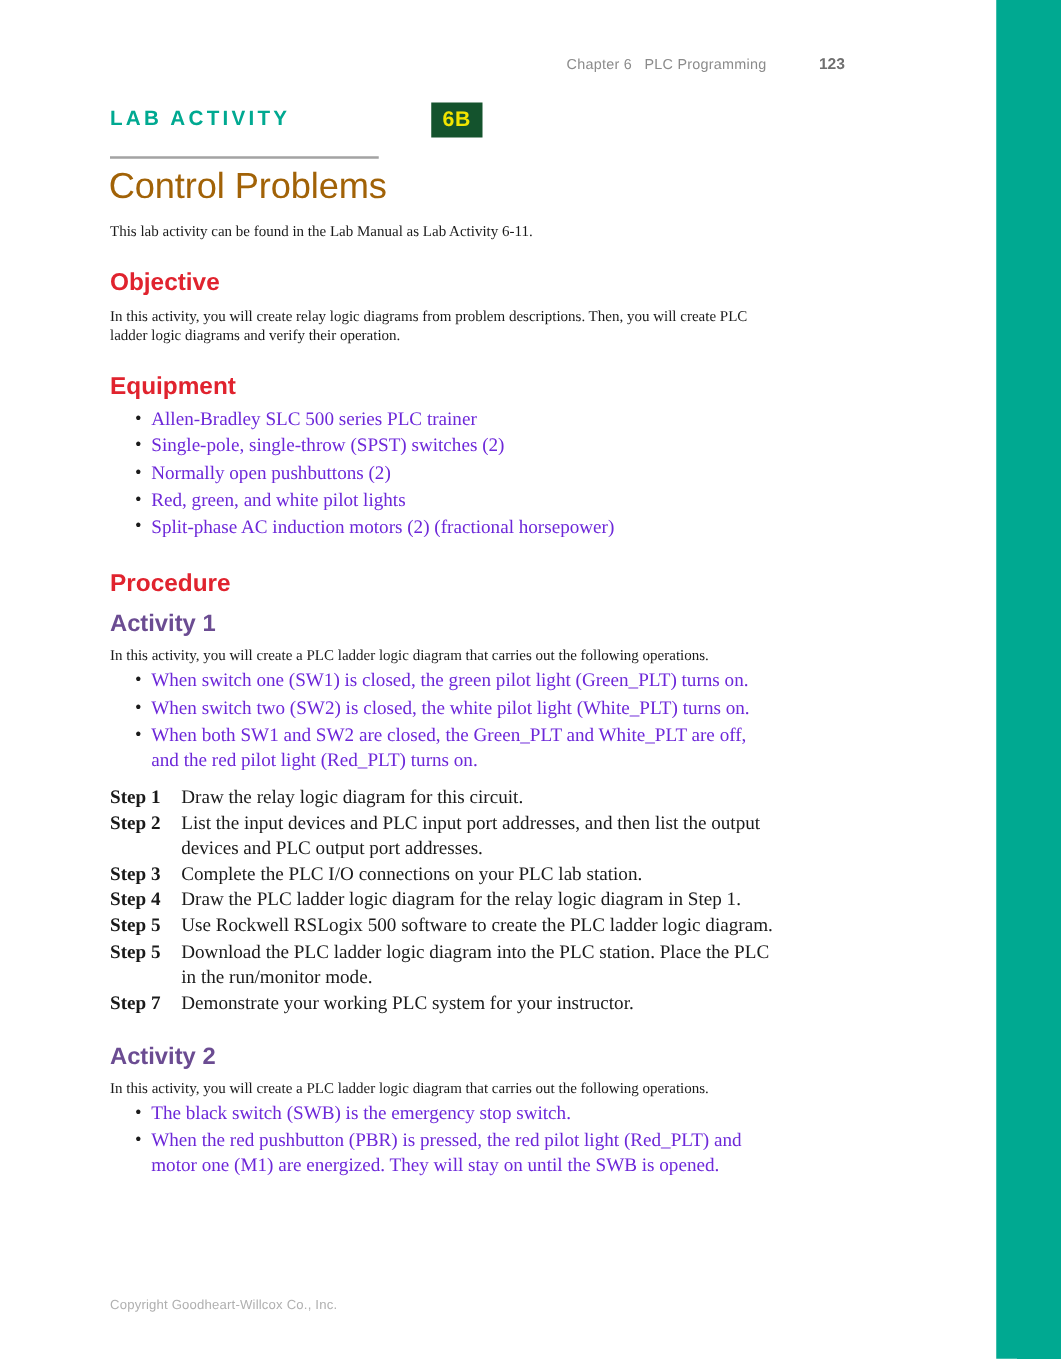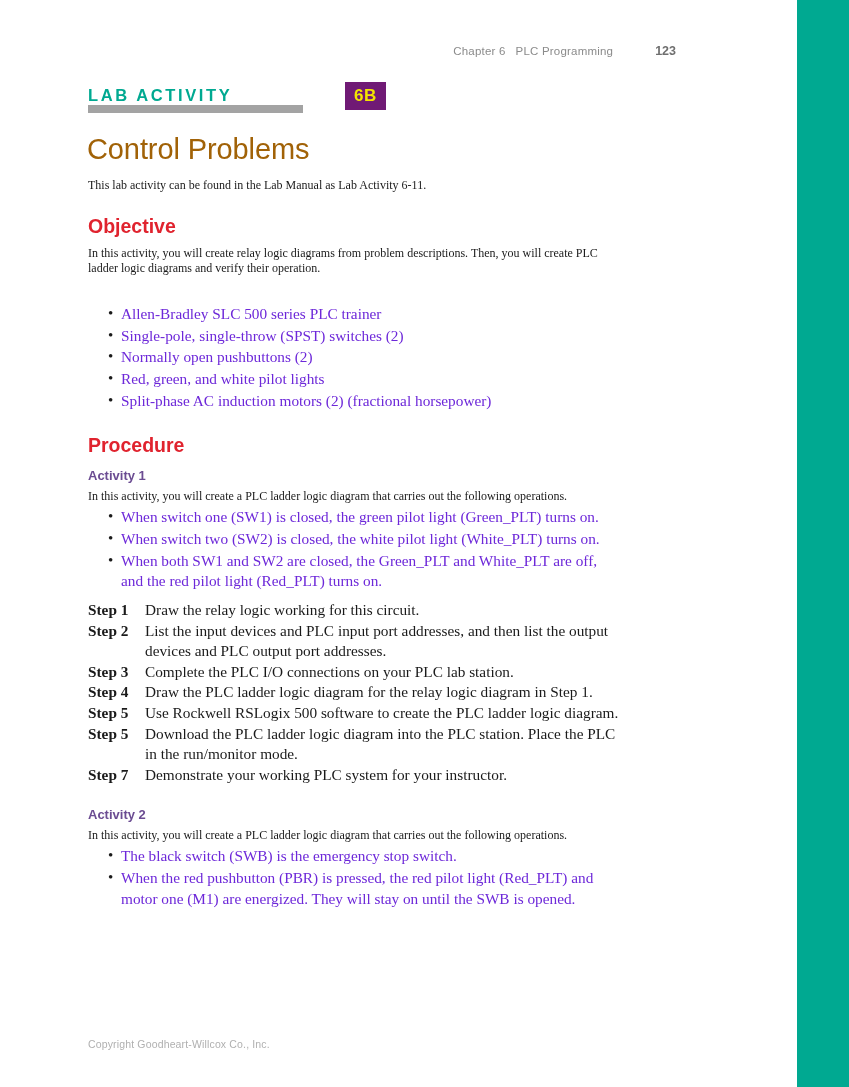--- a/index.html
+++ b/index.html
@@ -55,38 +55,38 @@
     color: #6f6f6f;
     font-size: 12.5px;
   }
 
   
   .lab-head {
     position: absolute;
     top: 87px;
     left: 88px;
     width: 215px;
-    border-bottom: 8px solid #a3a3a3;
-    padding-bottom: 1px;
+    border-bottom: 2px solid #a3a3a3;
+    padding-bottom: 21px;
     display: flex;
     align-items: flex-end;
   }
   .lab-head .lab-label {
     font-family: "Liberation Sans", sans-serif;
     font-size: 16.5px;
     font-weight: bold;
     letter-spacing: 2.6px;
     color: #00a991;
     line-height: 1;
   }
   .lab-head .lab-badge {
     position: absolute;
     left: 257px;
     top: -5px;
-    background: #701a75;
+    background: #14532d;
     color: #f2e500;
     font-family: "Liberation Sans", sans-serif;
     font-weight: bold;
     font-size: 17px;
     letter-spacing: 0.5px;
     padding: 5px 9px 6px 9px;
     line-height: 1;
   }
 
   
@@ -125,21 +125,21 @@
     font-family: "Liberation Sans", sans-serif;
     font-size: 19.5px;
     font-weight: bold;
     color: #e0232e;
     margin: 0;
     line-height: 1.1;
   }
 
   h3.sub {
     font-family: "Liberation Sans", sans-serif;
-    font-size: 13px;
+    font-size: 19px;
     font-weight: bold;
     color: #6b4c92;
     margin: 0;
     line-height: 1.1;
   }
 
   ul.bullets {
     list-style: none;
     margin: 0;
     padding: 0;
@@ -218,20 +218,21 @@
   <div class="flow">
 
     <p class="body nojust">This lab activity can be found in the Lab Manual as Lab Activity 6-11.</p>
 
     <div class="gap-sec-top"></div>
     <h2 class="sec">Objective</h2>
     <div class="gap-sec-gap"></div>
     <p class="body nojust">In this activity, you will create relay logic diagrams from problem descriptions. Then, you will create PLC ladder logic diagrams and verify their operation.</p>
 
     <div class="gap-sec-top"></div>
+    <h2 class="sec">Equipment</h2>
     <div class="gap-list"></div>
     <ul class="bullets">
       <li>Allen-Bradley SLC 500 series PLC trainer</li>
       <li>Single-pole, single-throw (SPST) switches (2)</li>
       <li>Normally open pushbuttons (2)</li>
       <li>Red, green, and white pilot lights</li>
       <li>Split-phase AC induction motors (2) (fractional horsepower)</li>
     </ul>
 
     <div class="gap-sec-top"></div>
@@ -243,21 +244,21 @@
     <div class="gap-xs"></div>
     <ul class="bullets">
       <li>When switch one (SW1) is closed, the green pilot light (Green_PLT) turns on.</li>
       <li>When switch two (SW2) is closed, the white pilot light (White_PLT) turns on.</li>
       <li>When both SW1 and SW2 are closed, the Green_PLT and White_PLT are off, and the red pilot light (Red_PLT) turns on.</li>
     </ul>
     <div class="gap-steps"></div>
     <div class="steps">
       <div class="step-row">
         <span class="step-label">Step 1</span>
-        <span class="step-text">Draw the relay logic working for this circuit.</span>
+        <span class="step-text">Draw the relay logic diagram for this circuit.</span>
       </div>
       <div class="step-row">
         <span class="step-label">Step 2</span>
         <span class="step-text">List the input devices and PLC input port addresses, and then list the output devices and PLC output port addresses.</span>
       </div>
       <div class="step-row">
         <span class="step-label">Step 3</span>
         <span class="step-text">Complete the PLC I/O connections on your PLC lab station.</span>
       </div>
       <div class="step-row">

